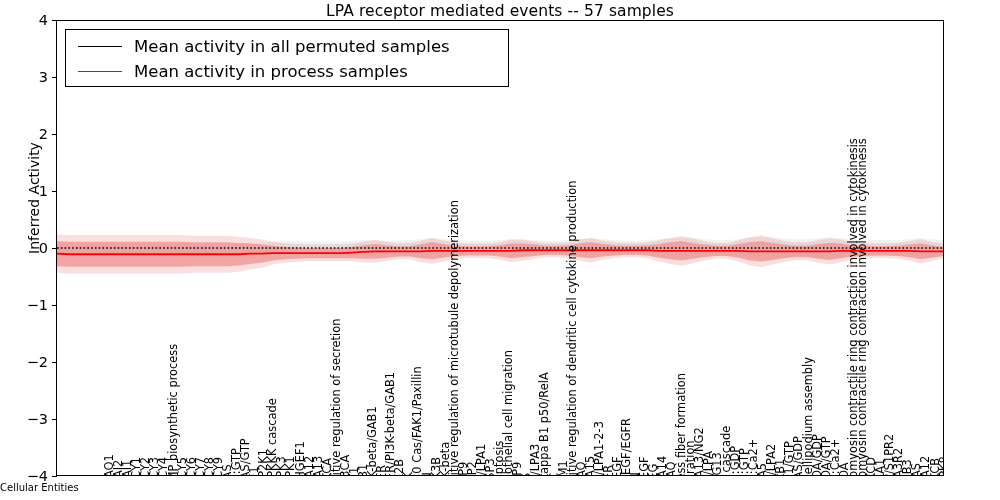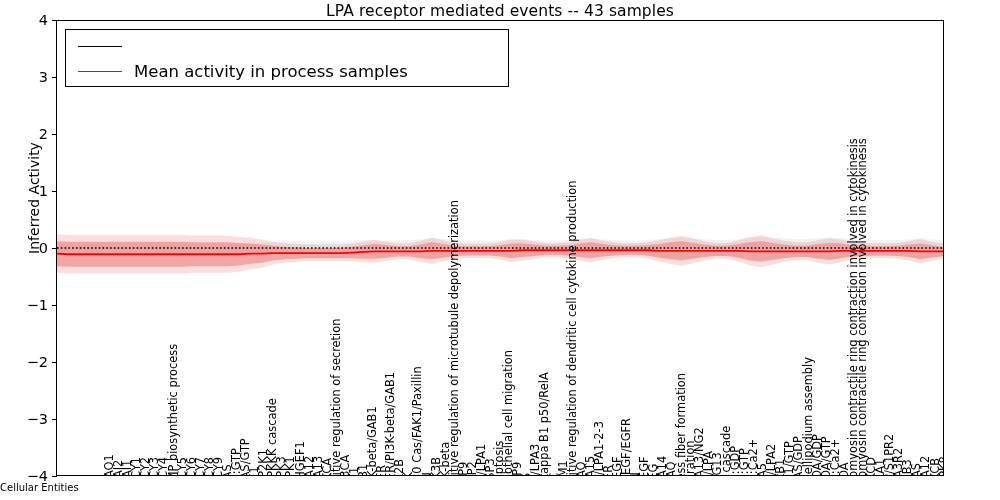--- a/index.html
+++ b/index.html
@@ -57,21 +57,21 @@
     transform-origin:left bottom;
     transform:rotate(-90deg);
     line-height:1;
   }
 </style>
 </head>
 <body>
 
 <div id="fig">
 
-  <div id="title">LPA receptor mediated events -- 43 samples</div>
+  <div id="title">LPA receptor mediated events -- 57 samples</div>
 
   <div id="ylabel">Inferred Activity</div>
   <div id="xlabel">Cellular Entities</div>
 
   <div id="yticklabels">
       <div class="ytick-lbl" style="top: 20px;">4</div>
       <div class="ytick-mark" style="top: 20px;"></div>
       <div class="ytick-lbl" style="top: 77px;">3</div>
       <div class="ytick-mark" style="top: 77px;"></div>
       <div class="ytick-lbl" style="top: 134px;">2</div>
@@ -191,20 +191,21 @@
         <div class="xt" style="left: 800.35px;">PLCB3</div>
         <div class="xt" style="left: 809.42px;">GNAS</div>
         <div class="xt" style="left: 818.49px;">GNA12</div>
         <div class="xt" style="left: 827.57px;">PRKCB</div>
         <div class="xt" style="left: 836.64px;">MAPK8</div>
       </div>
 
     <div id="legend">
       <div class="leg-row">
         <span class="leg-line"></span>
+        <span class="leg-txt">Mean activity in all permuted samples</span>
       </div>
       <div class="leg-row">
         <span class="leg-line red"></span>
         <span class="leg-txt">Mean activity in process samples</span>
       </div>
     </div>
   </div>
 </div>
 
 </body></html>

